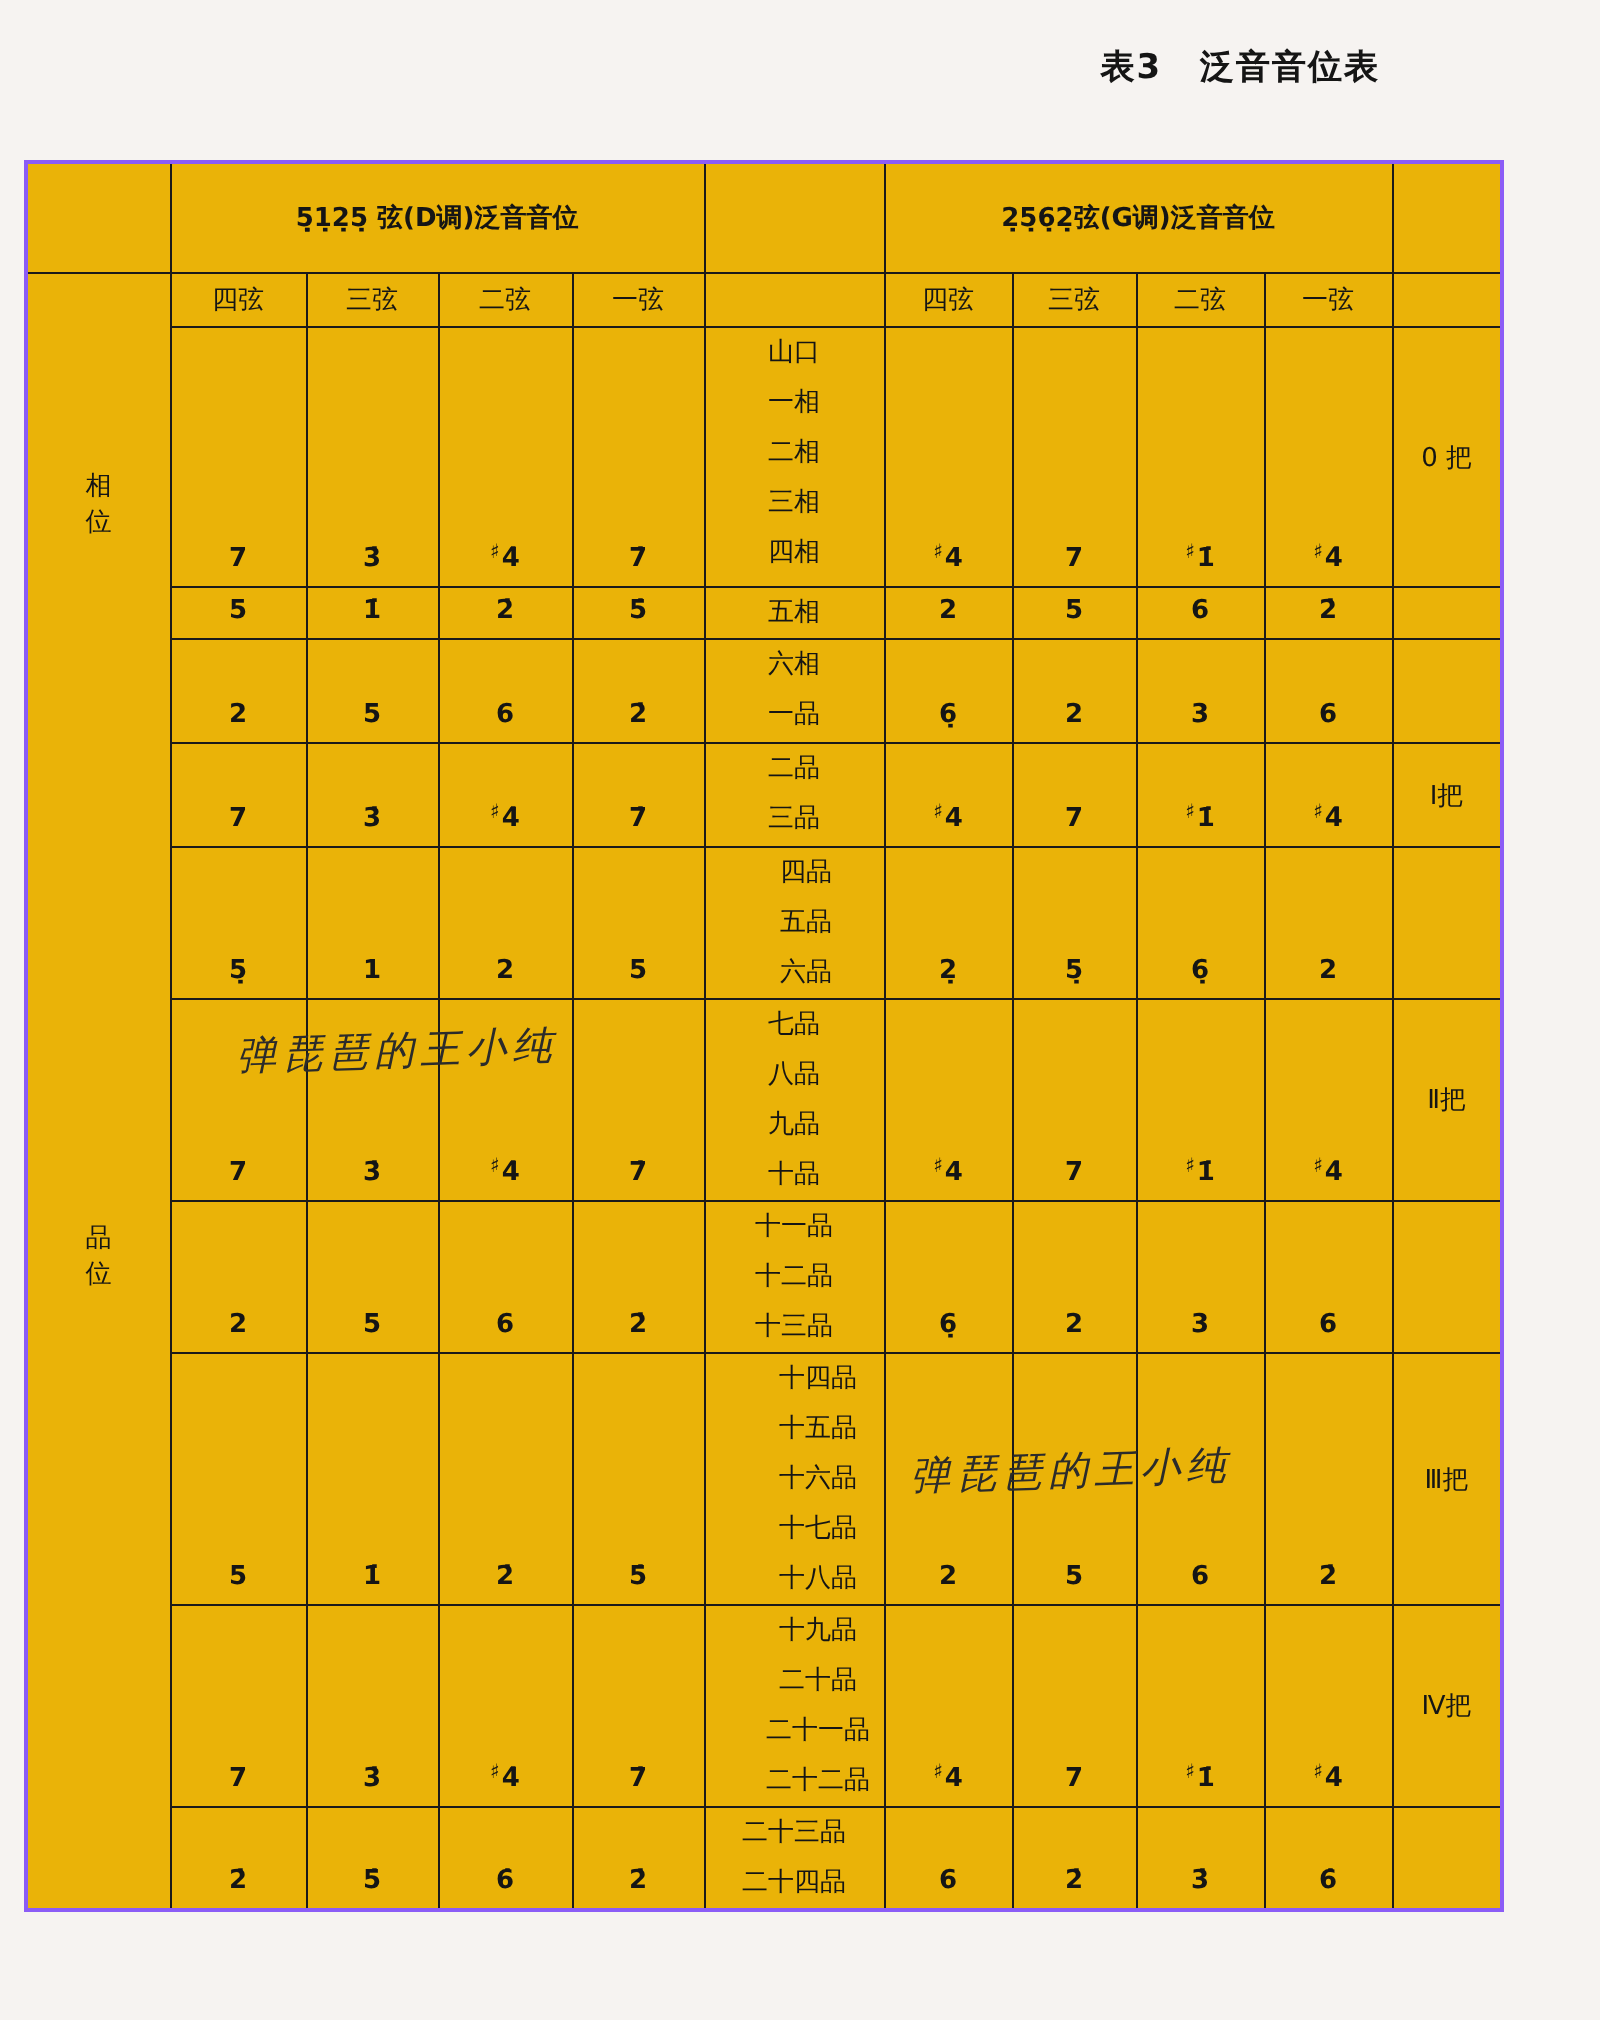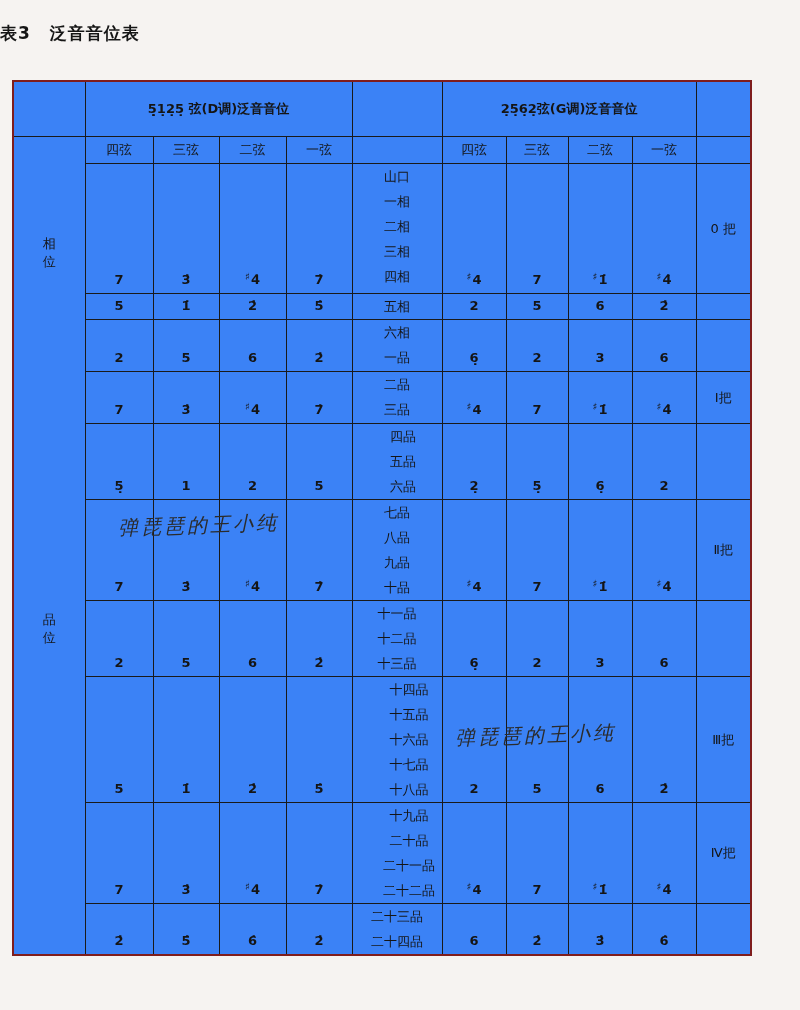--- a/index.html
+++ b/index.html
@@ -5,29 +5,29 @@
     html, body { margin: 0; padding: 0; }
     body {
       width: 800px; height: 1010px; overflow: hidden;
       background: #f6f3f1;
       font-family: "DejaVu Sans", "Liberation Sans", sans-serif;
       color: #151515;
       position: relative;
     }
     .page-title {
       position: absolute; top: 22px; left: 0; width: 690px;
-      text-align: left; font-size: 17px; font-weight: bold; letter-spacing: 1px;
+      text-align: right; font-size: 17px; font-weight: bold; letter-spacing: 1px;
     }
     .page-title .num { margin-right: 12px; }
     table.harm {
       position: absolute; left: 12px; top: 80px;
       width: 738px; height: 852px;
       border-collapse: collapse; table-layout: fixed;
-      border: 2px solid #7f1d1d;
-      background: #3b82f6;
+      border: 2px solid #8b5cf6;
+      background: #eab308;
     }
     table.harm td {
       border: 1.3px solid #1a1a1a;
       padding: 0; font-size: 13px; font-weight: bold;
       text-align: center; vertical-align: bottom;
     }
     .hdr-group { font-size: 14px; font-weight: normal; vertical-align: middle !important; height: 54px; }
     .hdr-str { font-size: 14px; font-weight: normal !important; vertical-align: middle !important; height: 26px; margin-left: 36px; }
     .note { display: inline-block; padding-bottom: 6px; font-size: 13px; }
     .sharp { font-size: 10px; vertical-align: 4px; margin-right: 1px; }

